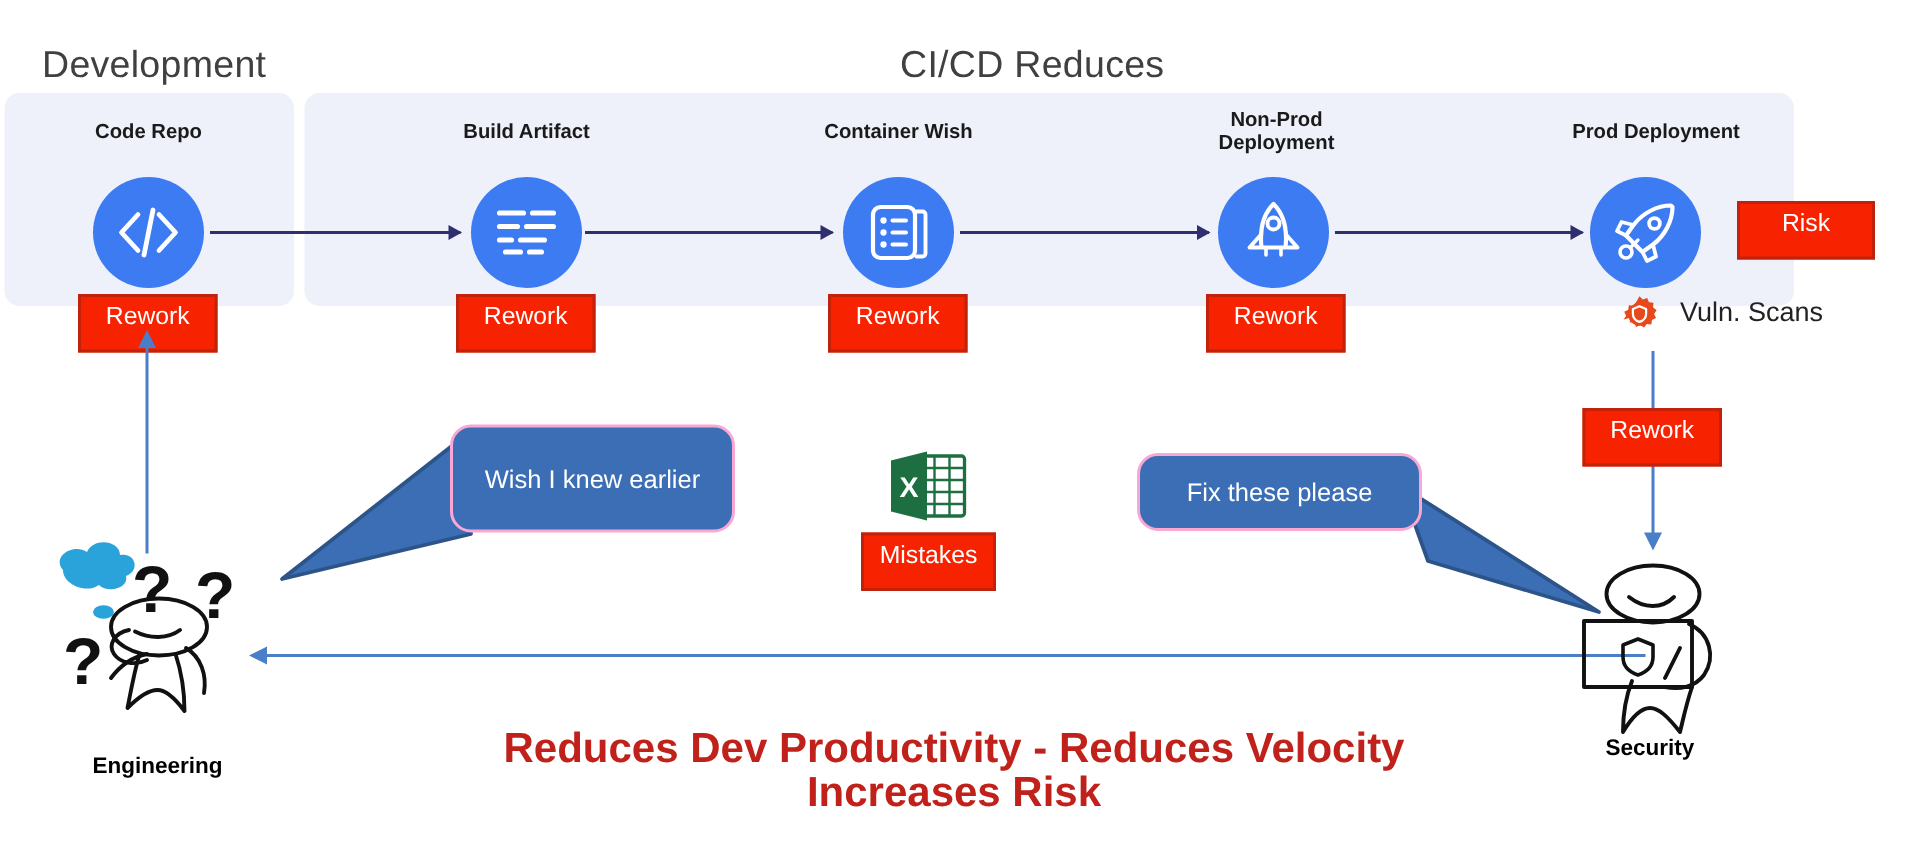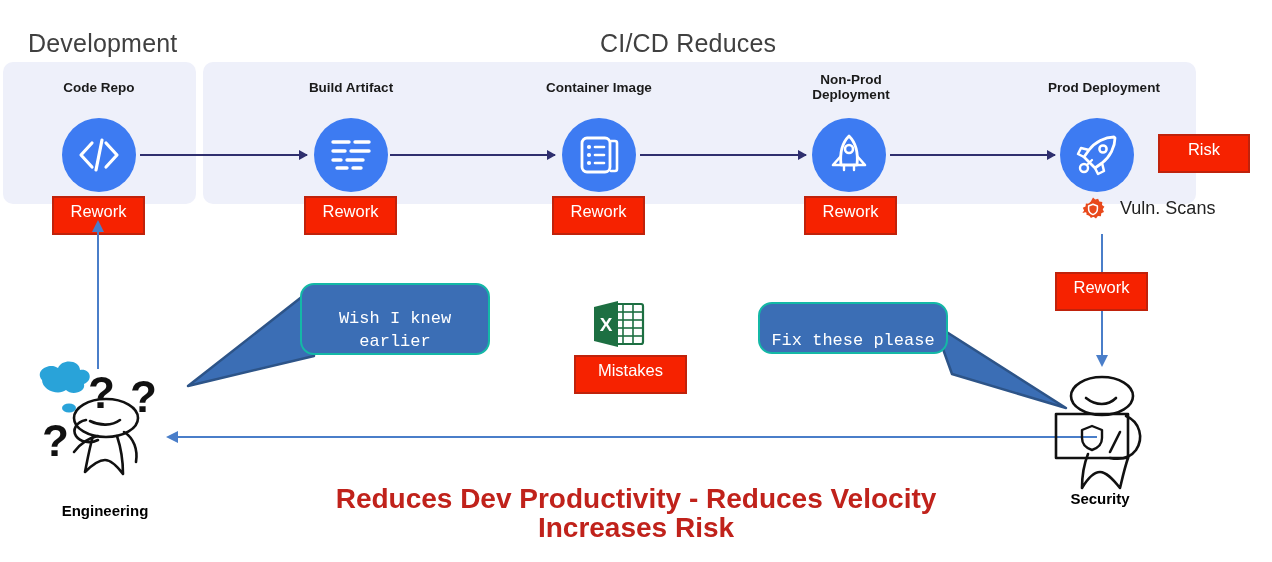--- a/index.html
+++ b/index.html
@@ -25,42 +25,42 @@
   .arrow-h:after{content:"";position:absolute;right:-1px;top:-4px;border-left:9px solid #2f2f6e;border-top:5px solid transparent;border-bottom:5px solid transparent;}
 
   .arrow-blue{position:absolute;background:#4a7ec9;}
   .arrow-up{width:2px;}
   .arrow-up:after{content:"";position:absolute;left:-5px;top:-11px;border-bottom:12px solid #4a7ec9;border-left:6px solid transparent;border-right:6px solid transparent;}
   .arrow-down{width:2px;}
   .arrow-down:after{content:"";position:absolute;left:-5px;bottom:-11px;border-top:12px solid #4a7ec9;border-left:6px solid transparent;border-right:6px solid transparent;}
   .arrow-left{height:2px;}
   .arrow-left:after{content:"";position:absolute;left:-11px;top:-5px;border-right:12px solid #4a7ec9;border-top:6px solid transparent;border-bottom:6px solid transparent;}
 
-  .bubble{position:absolute;background:#3b6eb5;border:2px solid #14b8a6;border-radius:14px;color:#ffffff;font-size:17px;line-height:23px;display:flex;align-items:flex-end;justify-content:center;text-align:center;box-sizing:border-box;font-family:Liberation Mono, monospace;}
+  .bubble{position:absolute;background:#3b6eb5;border:2px solid #f9a8d4;border-radius:14px;color:#ffffff;font-size:17px;line-height:23px;display:flex;align-items:center;justify-content:center;text-align:center;box-sizing:border-box;}
 
   .persona-label{position:absolute;font-size:15px;font-weight:bold;color:#000000;white-space:nowrap;text-align:center;}
 
   #footer-text{position:absolute;left:236px;top:484px;width:800px;text-align:center;color:#c0221b;font-size:28px;font-weight:bold;line-height:29px;}
 
   .vuln-label{position:absolute;font-size:18px;color:#222222;white-space:nowrap;}
 </style>
 </head>
 <body>
 
 <div id="stage">
 
   <div class="panel" id="panel-dev"></div>
   <div class="panel" id="panel-cicd"></div>
 
   <div class="zone-title" id="title-dev">Development</div>
   <div class="zone-title" id="title-cicd">CI/CD Reduces</div>
 
   <div class="stage-label" style="left:29px;top:80px;width:140px;">Code Repo</div>
   <div class="stage-label" style="left:281px;top:80px;width:140px;">Build Artifact</div>
-  <div class="stage-label" style="left:529px;top:80px;width:140px;">Container Image</div>
+  <div class="stage-label" style="left:529px;top:80px;width:140px;">Container Wish</div>
   <div class="stage-label" style="left:781px;top:72px;width:140px;">Non-Prod
 Deployment</div>
   <div class="stage-label" style="left:1029px;top:80px;width:150px;">Prod Deployment</div>
 
   <div class="arrow-h" style="left:140px;top:154px;width:167px;"></div>
   <div class="arrow-h" style="left:390px;top:154px;width:165px;"></div>
   <div class="arrow-h" style="left:640px;top:154px;width:166px;"></div>
   <div class="arrow-h" style="left:890px;top:154px;width:165px;"></div>
 
   <div class="node" style="left:62px;top:118px;">
@@ -179,21 +179,21 @@
           <line x1="21" y1="22" x2="51" y2="22"></line>
         <line x1="21" y1="30" x2="51" y2="30"></line>
           <line x1="21" y1="38" x2="51" y2="38"></line>
         <line x1="31" y1="6" x2="31" y2="46"></line>
           <line x1="41" y1="6" x2="41" y2="46"></line>
       </g>
       <path d="M2 9 L26 3 V49 L2 43 Z" fill="#1d6f42"></path>
       <text x="14" y="33" font-family="Liberation Sans, sans-serif" font-size="19" font-weight="bold" fill="#ffffff" text-anchor="middle">X</text>
     </svg>
   </span>
-  <div class="badge" style="left:574px;top:355px;width:113px;">Mistakes</div>
+  <div class="badge" style="left:574px;top:355px;width:90px;">Mistakes</div>
 
   <svg style="position:absolute;left:20px;top:358px;" width="170" height="130" viewBox="0 0 170 130">
     <g fill="#29a3d9">
       <path d="M22 22 c-8 -10 8 -18 16 -12 c4 -10 22 -8 22 2 c10 -2 14 10 4 14 c2 8 -12 12 -18 6 c-8 6 -24 0 -24 -10 z"></path>
       <ellipse cx="49" cy="50" rx="7" ry="4.5"></ellipse>
     </g>
     <g fill="#111111" font-family="Liberation Sans, sans-serif" font-weight="bold">
       <text x="68" y="50" font-size="44">?</text>
       <text x="110" y="54" font-size="44">?</text>
       <text x="22" y="98" font-size="44">?</text>

